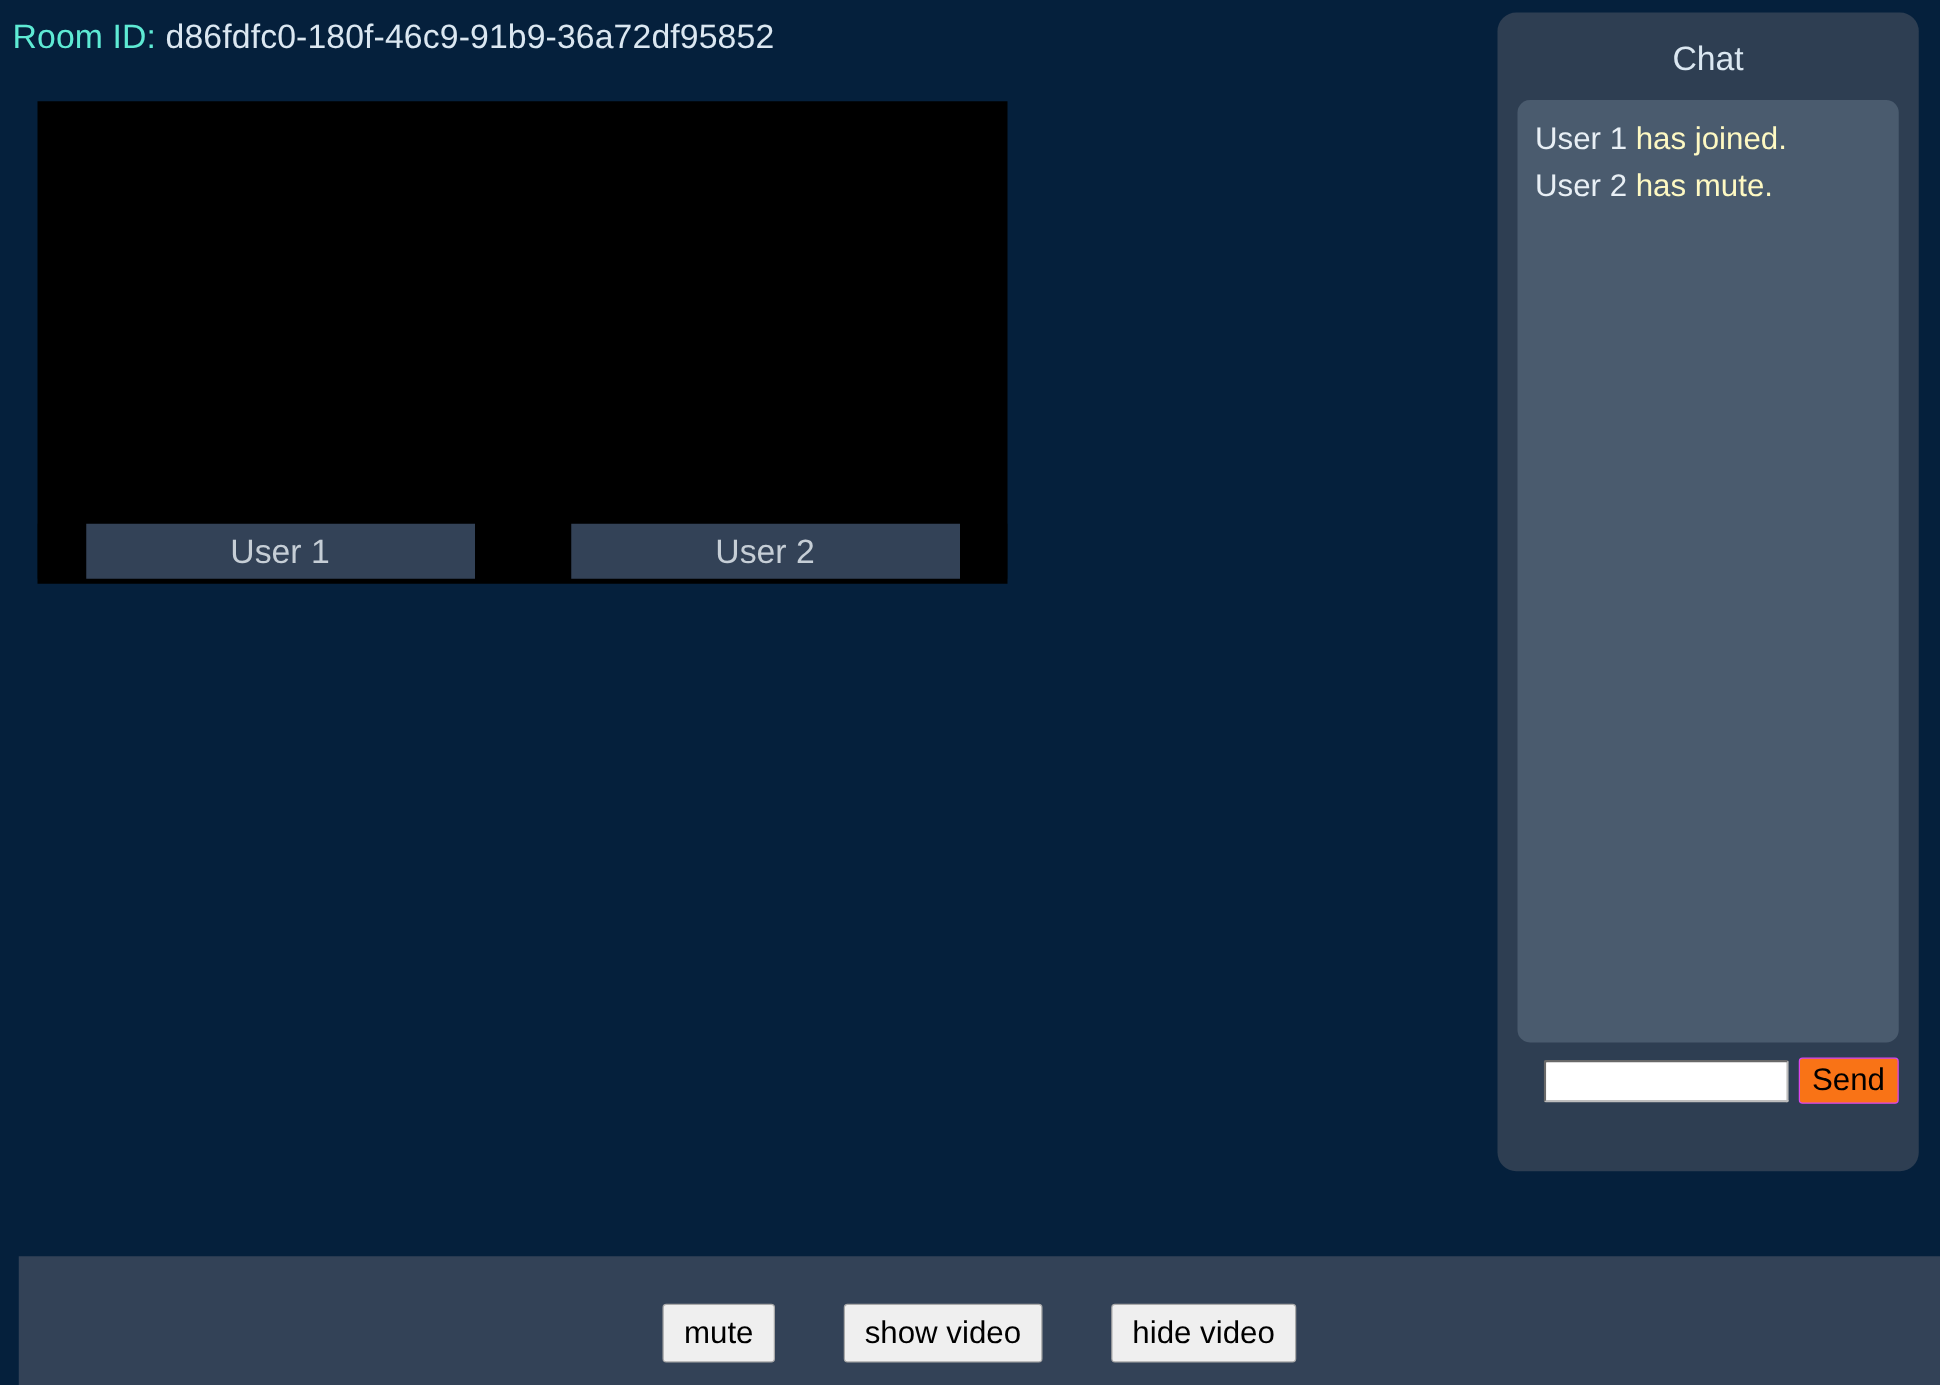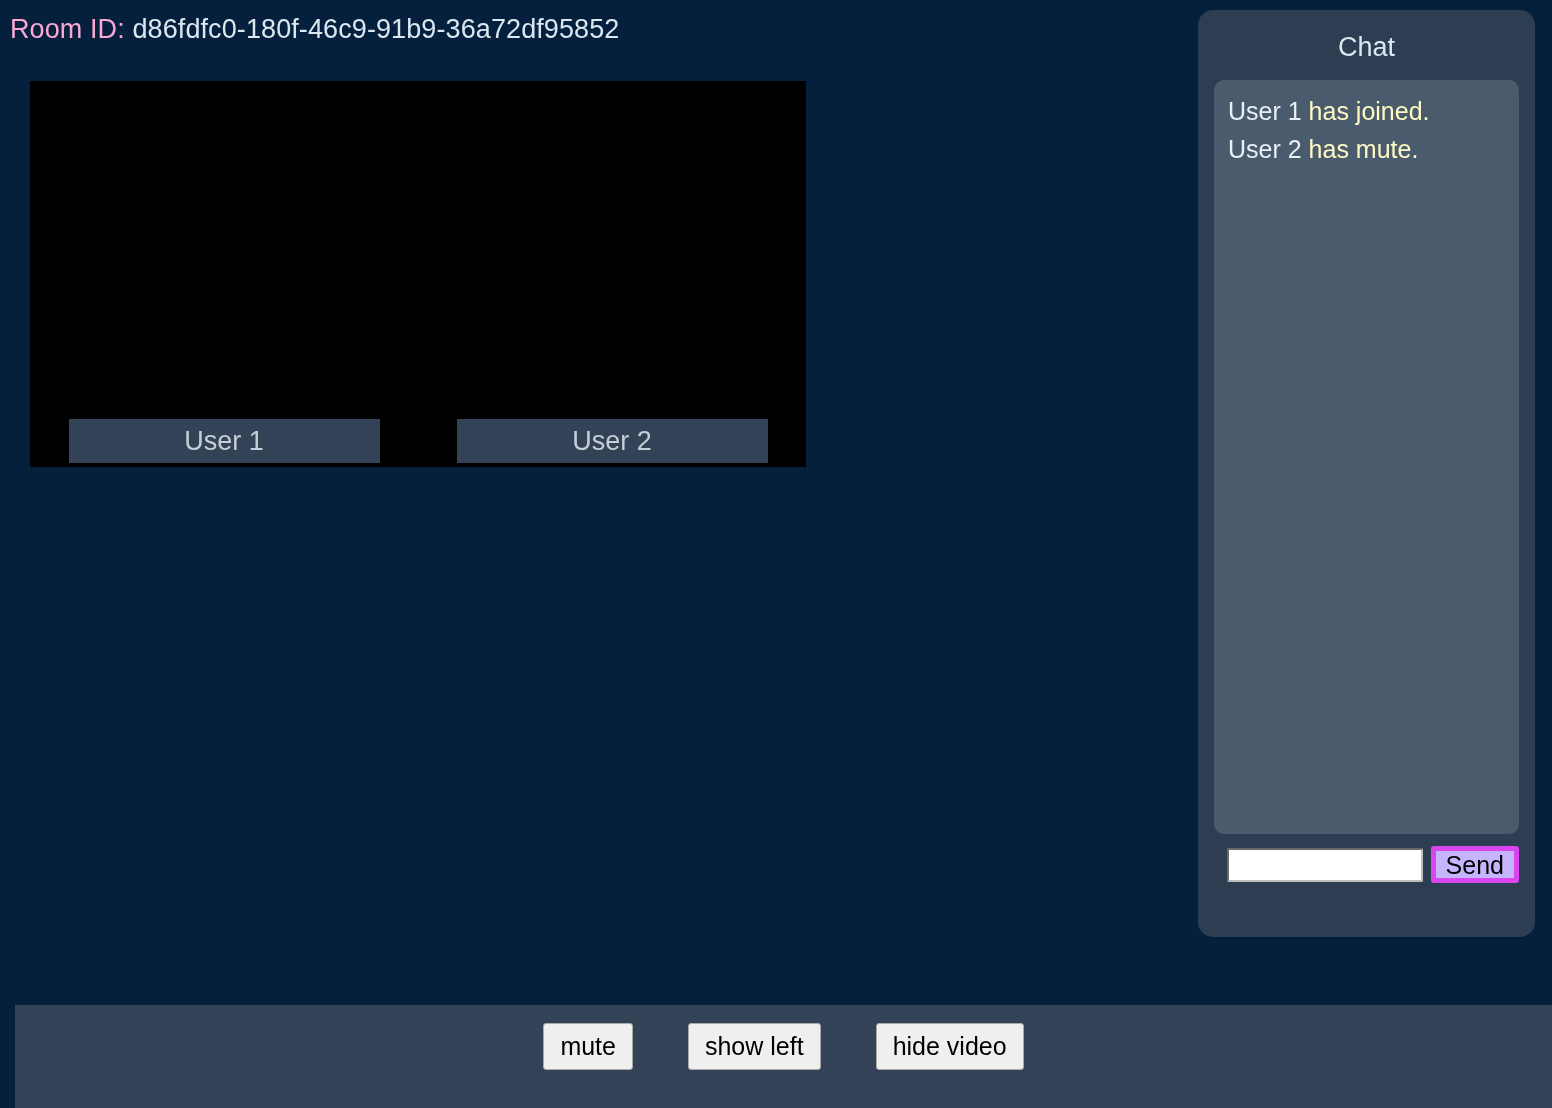--- a/index.html
+++ b/index.html
@@ -20,21 +20,21 @@
   #room-id-line {
     position: absolute;
     left: 10px;
     top: 12px;
     font-size: 27px;
     line-height: 34px;
     color: #dbe7f1;
     white-space: nowrap;
     letter-spacing: 0.1px;
   }
-  #room-id-line .rid-label { color: #f9a8d4; }
+  #room-id-line .rid-label { color: #5eead4; }
   #room-id-line .rid-value { color: #dbe7f1; }
 
   
   #video-stage {
     position: absolute;
     left: 30px;
     top: 81px;
     width: 776px;
     height: 386px;
     background: #000000;
@@ -138,22 +138,22 @@
     border-radius: 2px;
     font-family: "Liberation Sans", sans-serif;
     font-size: 17px;
     padding: 2px 4px;
     color: #000000;
     outline: none;
   }
   #chat-send-button {
     height: 37px;
     box-sizing: border-box;
-    background: #c4b5fd;
-    border: 5px solid #d946ef;
+    background: #f97316;
+    border: 1px solid #d946ef;
     border-radius: 3px;
     color: #000000;
     font-family: "Liberation Sans", sans-serif;
     font-size: 25px;
     line-height: 1;
     padding: 2px 10px;
     cursor: pointer;
     text-align: center;
   }
 
@@ -163,21 +163,21 @@
     left: 15px;
     top: 1005px;
     width: 1537px;
     height: 103px;
     background: #334257;
     display: flex;
     flex-direction: row;
     align-items: flex-start;
     justify-content: center;
     gap: 55px;
-    padding-top: 18px;
+    padding-top: 38px;
     box-sizing: border-box;
   }
   .control-button {
     background: #efefef;
     border: 1px solid #a9a9a9;
     border-radius: 3px;
     color: #000000;
     font-family: "Liberation Sans", sans-serif;
     font-size: 25px;
     line-height: 1;
@@ -233,15 +233,15 @@
 
   <div id="chat-input-row">
     <input id="chat-input" type="text" placeholder="" style="">
     <button id="chat-send-button">Send</button>
   </div>
 
 </div>
 
 <div id="control-bar">
   <button class="control-button">mute</button>
-  <button class="control-button">show left</button>
+  <button class="control-button">show video</button>
   <button class="control-button">hide video</button>
 </div>
 
 </body></html>

